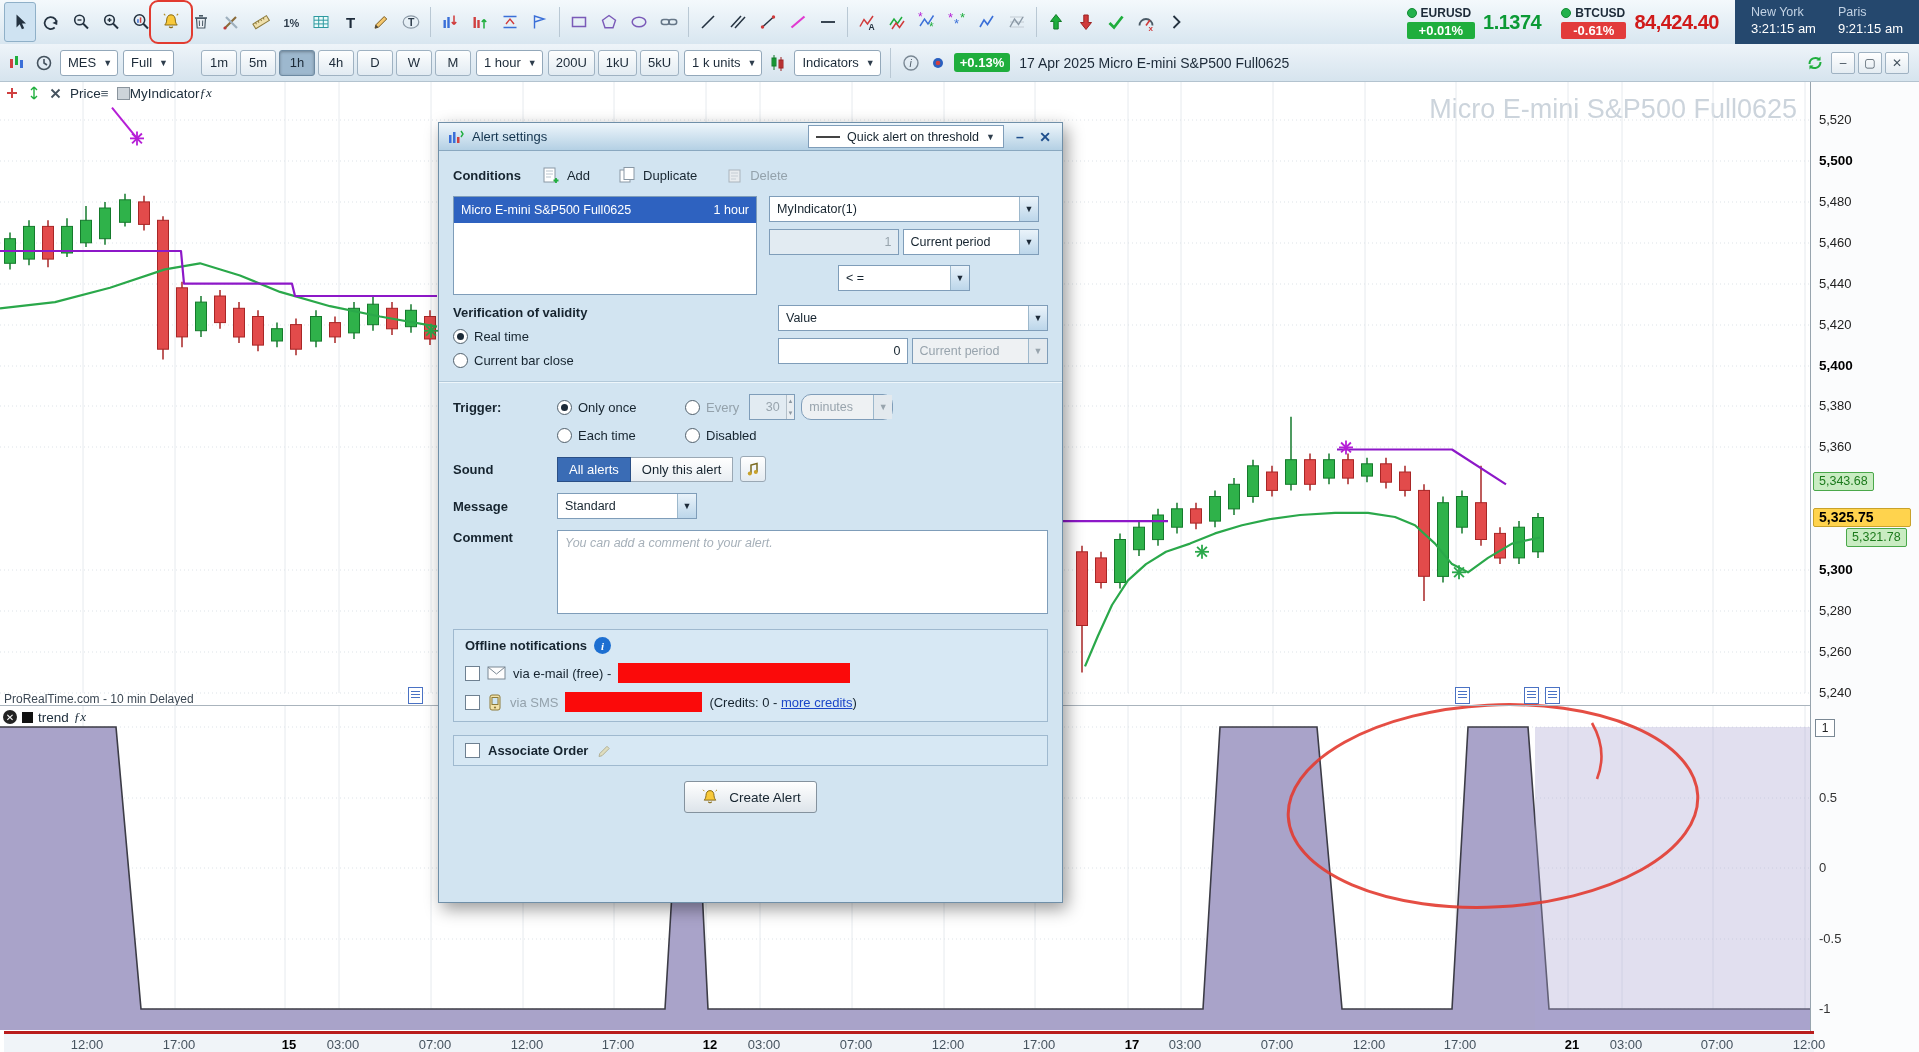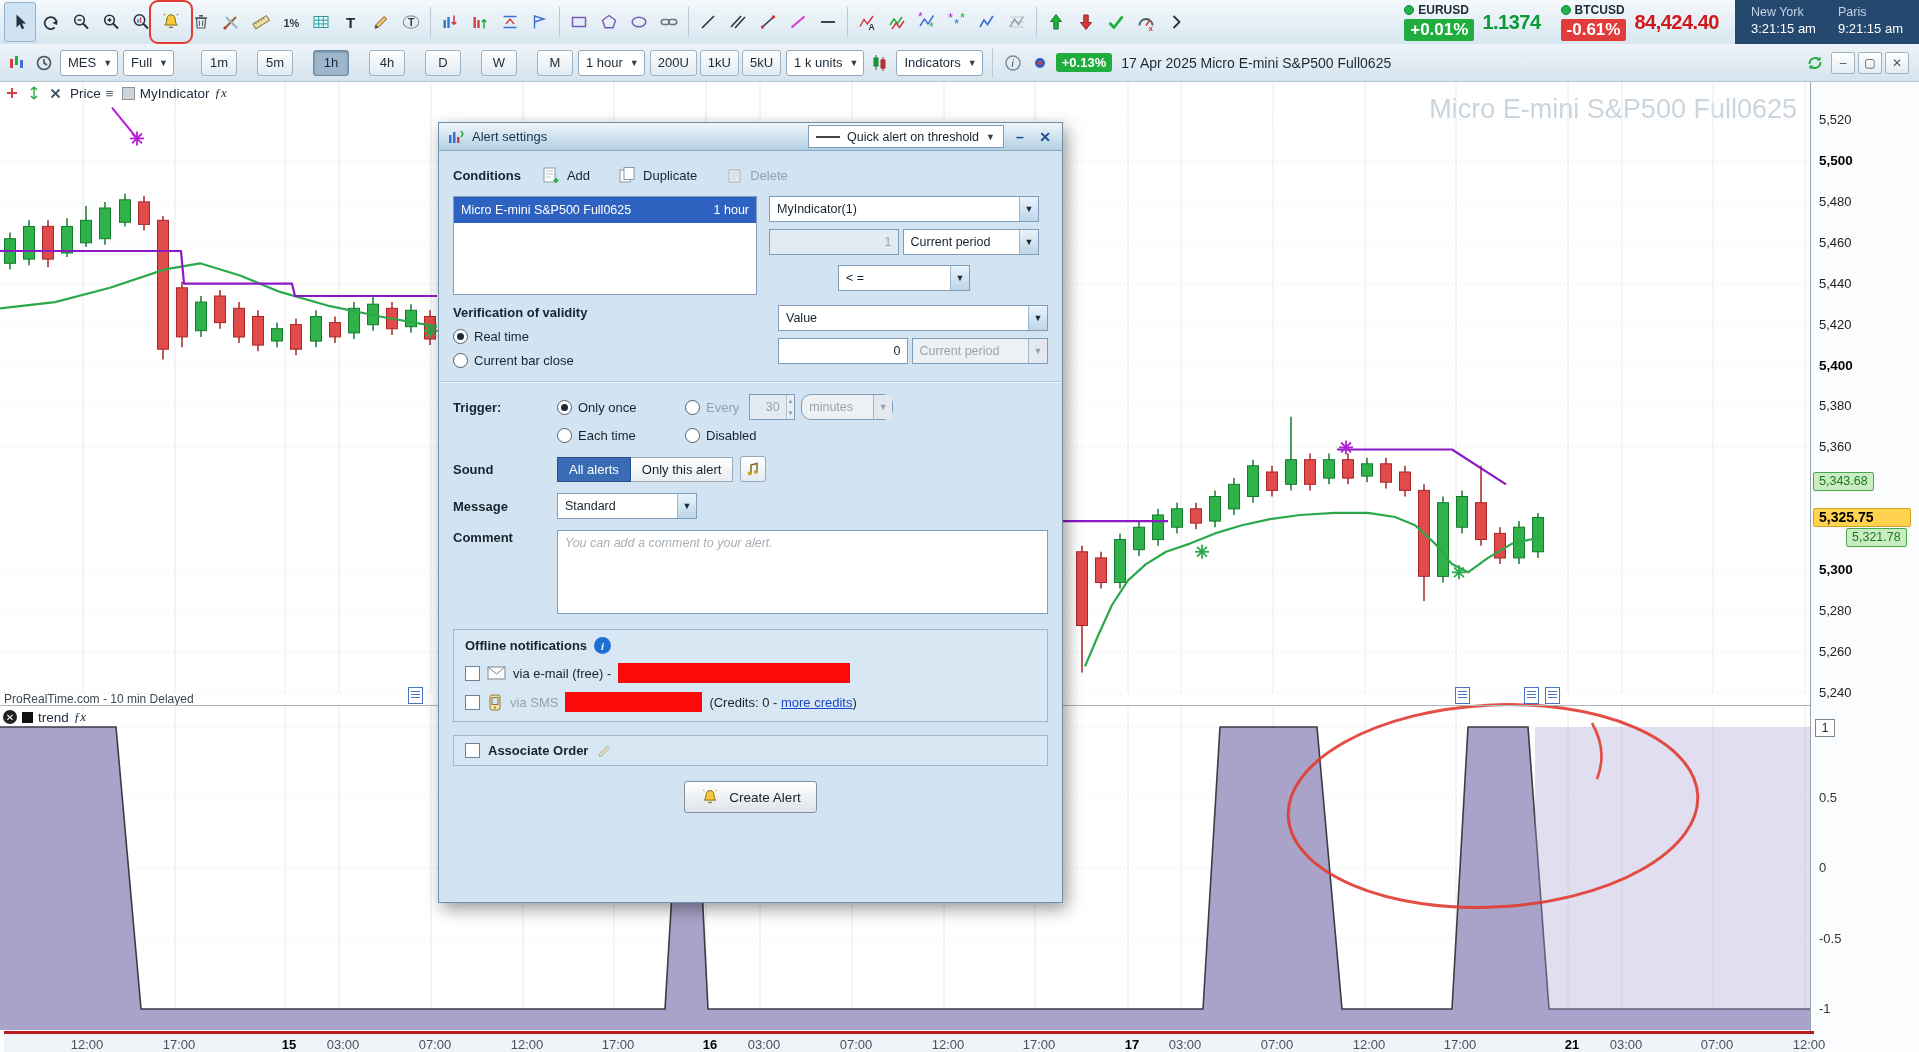--- a/index.html
+++ b/index.html
@@ -10,42 +10,42 @@
   #toolbar1{position:absolute;left:0;top:0;right:0;height:44px;background:linear-gradient(#f4f9fc,#d8e6f0);border-bottom:1px solid #aebfcc;display:flex;align-items:center;padding-left:4px;z-index:20;}
   .ticons{display:flex;align-items:center;height:100%;}
   .tbtn{width:30px;height:38px;display:flex;align-items:center;justify-content:center;border-radius:3px;position:relative;flex:0 0 auto;}
   .tbtn.pressed{background:#cfe3f2;border:1px solid #8fb0c8;}
   .tsep{width:1px;height:30px;background:#b9c8d4;margin:0 4px;flex:0 0 auto;}
   .bell-box{position:absolute;inset:-3px -7px;border:2.5px solid #e23b30;border-radius:9px;pointer-events:none;}
   .quote{display:flex;align-items:center;gap:8px;padding:0 10px;flex:0 0 auto;}
   .qleft{display:flex;flex-direction:column;gap:2px;}
   .qsym{display:flex;align-items:center;gap:4px;font-size:12px;font-weight:bold;color:#1c2a38;}
   .qdot{width:8px;height:8px;border-radius:50%;background:#22b14c;border:1px solid #128a33;}
-  .qbadge{font-size:17px;font-weight:bold;color:#fff;padding:1px 6px;border-radius:2px;align-self:flex-start;}
+  .qbadge{font-size:13px;font-weight:bold;color:#fff;padding:1px 12px;border-radius:2px;align-self:flex-start;}
   .qprice{font-size:20px;font-weight:bold;letter-spacing:-0.5px;}
   .clocks{margin-left:6px;height:44px;background:#25486e;display:flex;gap:22px;padding:5px 16px 0 16px;box-sizing:border-box;flex:0 0 auto;}
   .clock{display:flex;flex-direction:column;gap:2px;}
   .clock .city{color:#c2d2e4;font-size:12.5px;}
   .clock .time{color:#fff;font-size:13px;}
   
   #toolbar2{position:absolute;left:0;top:44px;right:0;height:37px;background:linear-gradient(#eef4f9,#d6e4ee);border-bottom:1px solid #b3c3cf;display:flex;align-items:center;gap:5px;padding:0 6px;z-index:20;font-size:13px;color:#1c2a38;}
   .sicon{width:22px;height:24px;display:flex;align-items:center;justify-content:center;flex:0 0 auto;}
   .dd{background:#fff;border:1px solid #93a8ba;border-radius:3px;height:24px;display:flex;align-items:center;padding:0 5px 0 7px;gap:7px;flex:0 0 auto;}
   .dd .arr{color:#2e3d4c;font-size:9px;}
   .tfbtn{height:24px;min-width:20px;padding:0 7px;background:linear-gradient(#fdfefe,#e2ebf2);border:1px solid #9fb2c2;border-radius:3px;display:flex;align-items:center;justify-content:center;flex:0 0 auto;}
   .tfbtn.active{background:#9db8ce;border-color:#6d8aa2;box-shadow:inset 0 1px 3px rgba(0,0,0,.3);}
   .gbadge{background:#1fae3d;color:#fff;font-weight:bold;padding:2px 6px;border-radius:3px;flex:0 0 auto;}
   .t2title{font-size:14px;color:#1c2a38;margin-left:4px;white-space:nowrap;}
   .winbtns{display:flex;gap:3px;margin-right:4px;}
   .winbtn{width:22px;height:20px;display:flex;align-items:center;justify-content:center;border:1px solid #9fb2c2;border-radius:2px;background:linear-gradient(#fff,#e4ecf2);font-size:12px;color:#44525e;}
   
   #watermark{position:absolute;top:94px;right:122px;font-size:27px;color:#ccd4dc;z-index:1;}
   #chart-svg{position:absolute;left:0;top:0;width:1919px;height:1052px;z-index:2;pointer-events:none;}
   #legend-price{position:absolute;left:5px;top:85px;display:flex;align-items:center;gap:8px;z-index:3;font-size:13.5px;color:#20303e;}
-  .lchip{display:flex;align-items:center;gap:5px;}
+  .lchip{display:flex;align-items:center;}
   .sq{width:11px;height:11px;background:#cdd4da;border:1px solid #8a949d;display:inline-block;}
   .fx{font-family:"Liberation Serif",serif;font-style:italic;font-size:13px;}
   #note{position:absolute;left:4px;top:692px;font-size:12px;color:#3c4854;z-index:3;}
   #divider{position:absolute;left:0;top:705px;width:1810px;height:1px;background:#aab4bd;z-index:3;}
   #legend-trend{position:absolute;left:3px;top:709px;display:flex;align-items:center;gap:5px;z-index:3;font-size:13.5px;color:#20303e;}
   .xcirc{width:14px;height:14px;border-radius:50%;background:#222;color:#fff;font-size:10px;display:flex;align-items:center;justify-content:center;}
   .bsq{width:11px;height:11px;background:#111;display:inline-block;}
   .page-icon{position:absolute;width:13px;height:15px;background:#fff;border:1px solid #4a72c4;z-index:3;}
   .page-icon::after{content:"";position:absolute;left:2px;right:2px;top:3px;height:1px;background:#4a72c4;box-shadow:0 3px 0 #4a72c4,0 6px 0 #4a72c4;}
   
@@ -406,21 +406,21 @@
         </svg>
       </span>
     <div class="dd">
         <span>MES</span>
         <span class="arr">▼</span>
       </div>
     <div class="dd">
         <span>Full</span>
         <span class="arr">▼</span>
       </div>
-    <div id="tf-btns" style="display:flex;gap:20px;padding-left:22px;">
+    <div id="tf-btns" style="display:flex;gap:3px;padding-left:22px;">
         <div class="tfbtn">1m</div>
         <div class="tfbtn">5m</div>
         <div class="tfbtn active">1h</div>
         <div class="tfbtn">4h</div>
         <div class="tfbtn">D</div>
         <div class="tfbtn">W</div>
         <div class="tfbtn">M</div>
       </div>
     <div class="dd">
         <span>1 hour</span>
@@ -730,21 +730,21 @@
       <div class="ia-badge" style="top: 638px;">1</div>
     </div>
   <div id="time-axis">
       <div class="ta-tick" style="left: 83px;">12:00</div>
       <div class="ta-tick" style="left: 175px;">17:00</div>
       <div class="ta-tick bold" style="left: 285px;">15</div>
       <div class="ta-tick" style="left: 339px;">03:00</div>
       <div class="ta-tick" style="left: 431px;">07:00</div>
       <div class="ta-tick" style="left: 523px;">12:00</div>
       <div class="ta-tick" style="left: 614px;">17:00</div>
-      <div class="ta-tick bold" style="left: 706px;">16</div>
+      <div class="ta-tick bold" style="left: 706px;">12</div>
       <div class="ta-tick" style="left: 760px;">03:00</div>
       <div class="ta-tick" style="left: 852px;">07:00</div>
       <div class="ta-tick" style="left: 944px;">12:00</div>
       <div class="ta-tick" style="left: 1035px;">17:00</div>
       <div class="ta-tick bold" style="left: 1128px;">17</div>
       <div class="ta-tick" style="left: 1181px;">03:00</div>
       <div class="ta-tick" style="left: 1273px;">07:00</div>
       <div class="ta-tick" style="left: 1365px;">12:00</div>
       <div class="ta-tick" style="left: 1456px;">17:00</div>
       <div class="ta-tick bold" style="left: 1568px;">21</div>

